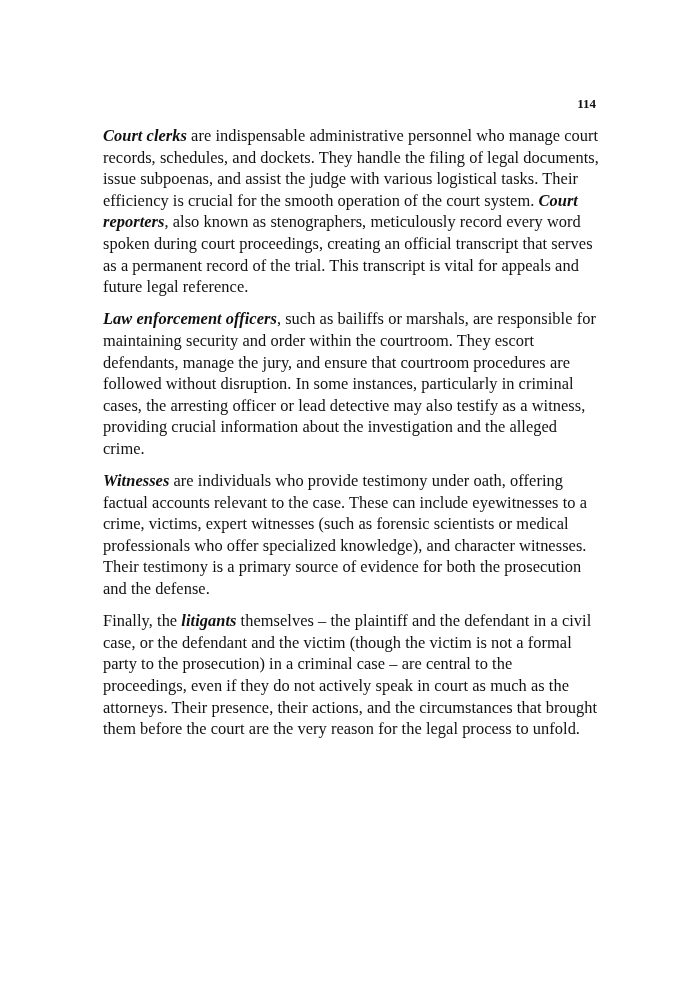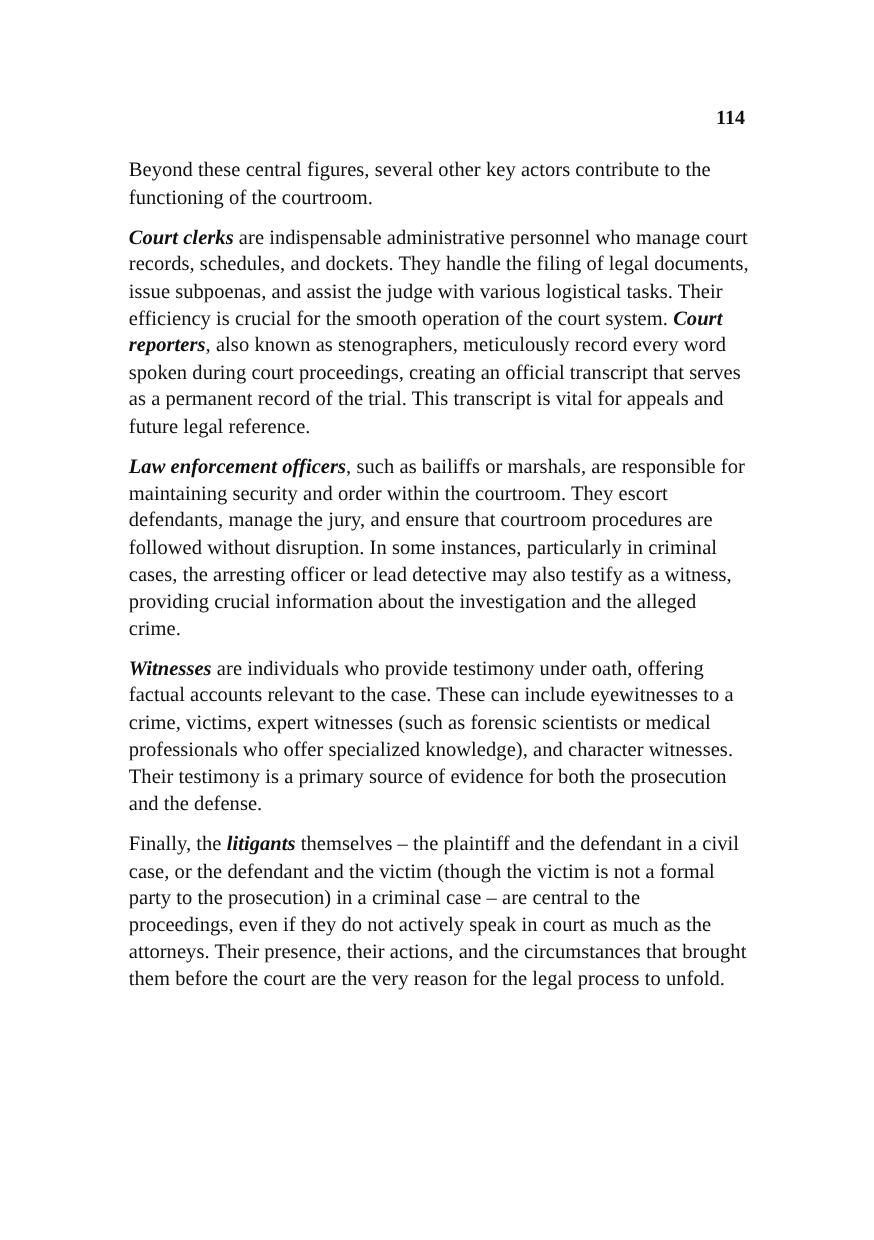--- a/index.html
+++ b/index.html
@@ -10,23 +10,23 @@
     body {
       width: 699px;
       height: 992px;
       position: relative;
       overflow: hidden;
       font-family: "DejaVu Serif", "Liberation Serif", serif;
       color: #111111;
     }
     .page-number {
       position: absolute;
-      top: 86px;
+      top: 96px;
       right: 103px;
-      font-size: 16px;
+      font-size: 13px;
       font-weight: bold;
       font-family: "Liberation Serif", "DejaVu Serif", serif;
     }
     .content {
       position: absolute;
       top: 125px;
       left: 103px;
       width: 497px;
       font-family: "Liberation Serif", "DejaVu Serif", serif;
       font-size: 16.4px;
@@ -41,23 +41,20 @@
       font-style: italic;
     }
   </style>
 </head>
 <body>
 
 <div class="page-number">114</div>
 
 <div class="content">
   <p>
-    <span>Beyond these central figures, several other key actors contribute to the functioning of the courtroom.</span>
-  </p>
-  <p>
     <b>Court clerks</b><span> are indispensable administrative personnel who manage court records, schedules, and dockets. They handle the filing of legal documents, issue subpoenas, and assist the judge with various logistical tasks. Their efficiency is crucial for the smooth operation of the court system. </span><b>Court reporters</b><span>, also known as stenographers, meticulously record every word spoken during court proceedings, creating an official transcript that serves as a permanent record of the trial. This transcript is vital for appeals and future legal reference.</span>
   </p>
   <p>
     <b>Law enforcement officers</b><span>, such as bailiffs or marshals, are responsible for maintaining security and order within the courtroom. They escort defendants, manage the jury, and ensure that courtroom procedures are followed without disruption. In some instances, particularly in criminal cases, the arresting officer or lead detective may also testify as a witness, providing crucial information about the investigation and the alleged crime.</span>
   </p>
   <p>
     <b>Witnesses</b><span> are individuals who provide testimony under oath, offering factual accounts relevant to the case. These can include eyewitnesses to a crime, victims, expert witnesses (such as forensic scientists or medical professionals who offer specialized knowledge), and character witnesses. Their testimony is a primary source of evidence for both the prosecution and the defense.</span>
   </p>
   <p>
     <span>Finally, the </span><b>litigants</b><span> themselves – the plaintiff and the defendant in a civil case, or the defendant and the victim (though the victim is not a formal party to the prosecution) in a criminal case – are central to the proceedings, even if they do not actively speak in court as much as the attorneys. Their presence, their actions, and the circumstances that brought them before the court are the very reason for the legal process to unfold.</span>

